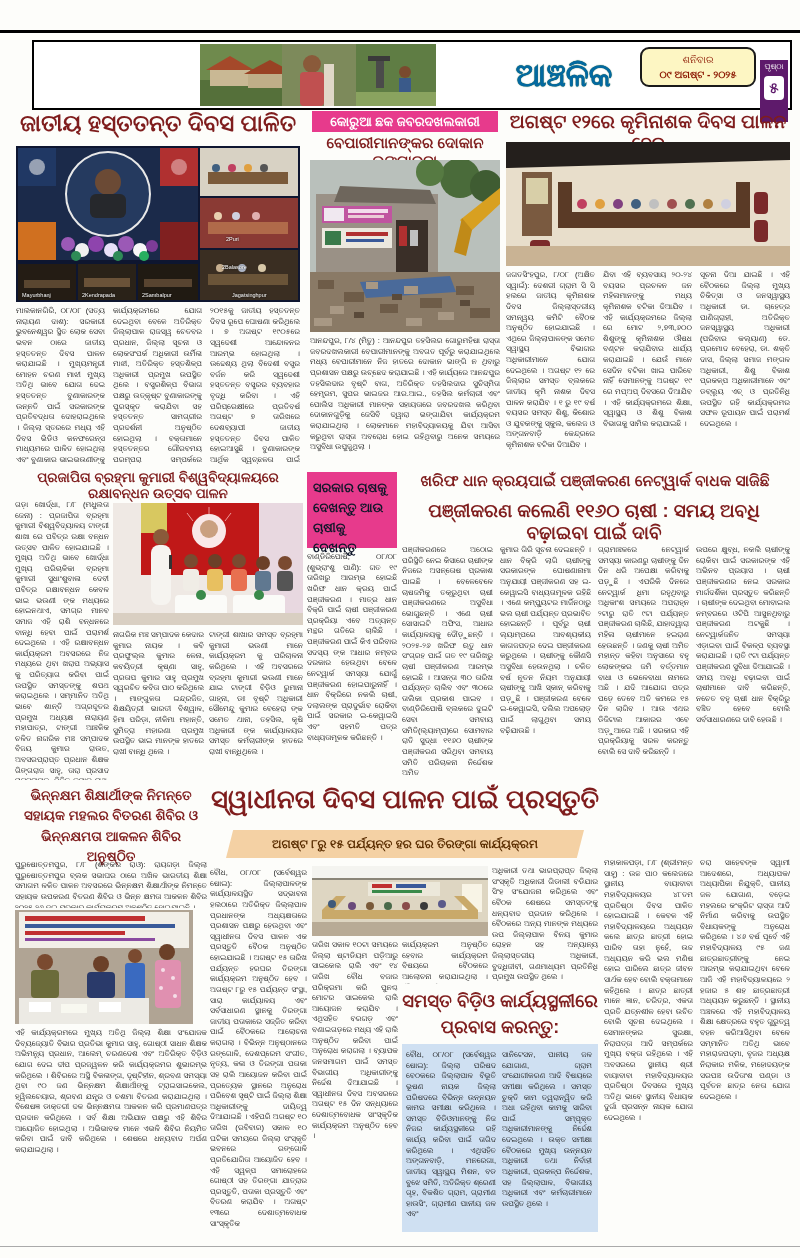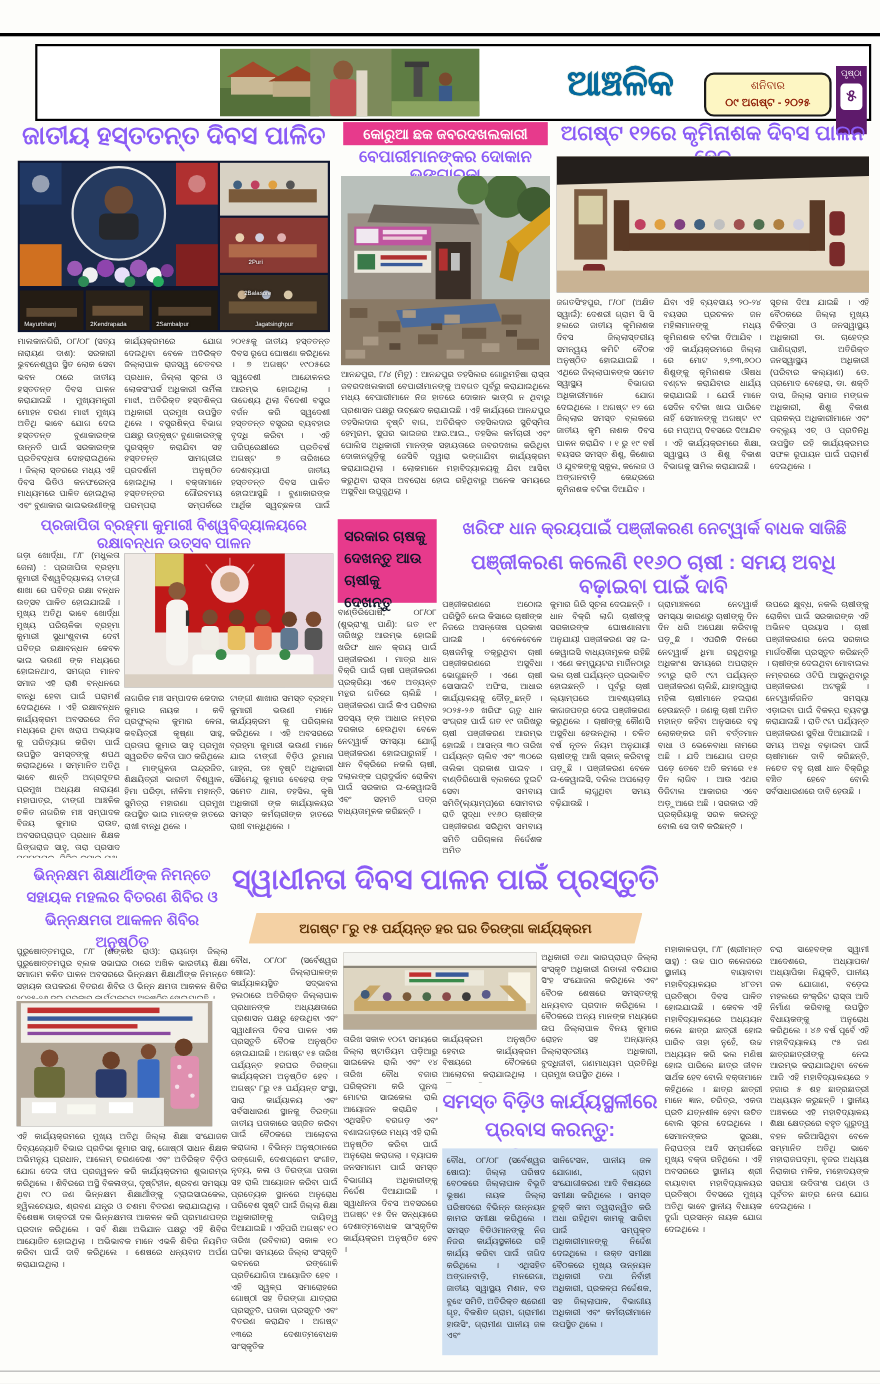--- a/index.html
+++ b/index.html
@@ -11,26 +11,26 @@
   #mh-logo{position:absolute;left:4px;top:3px;width:160px;height:60px;border:1px solid #777;background:#fff;text-align:center;}
   #mh-logo .big{font-size:30px;font-weight:bold;color:#0a0a0a;line-height:38px;letter-spacing:1px;}
   #mh-logo .bar{margin:0 6px;background:#111;color:#fff;font-size:6px;line-height:10px;letter-spacing:1px;}
   #mh-strip{position:absolute;left:166px;top:2px;width:236px;height:62px;overflow:hidden;}
   #mh-title{position:absolute;left:410px;top:6px;width:240px;height:56px;text-align:center;
             font-size:32px;font-weight:bold;color:#0369a1;line-height:54px;text-shadow:0 0 1px #064d25;}
   #mh-purple{position:absolute;right:2px;top:18px;width:28px;height:62px;background:#5e1a6b;text-align:center;}
   #mh-purple .pw{color:#fff;font-size:8px;line-height:14px;display:block;}
   #mh-purple .pn{display:block;margin:2px auto 0;width:20px;height:24px;background:#fff;border-radius:4px;
                  color:#5e1a6b;font-size:15px;font-weight:bold;line-height:24px;}
-  #mh-date{position:absolute;right:34px;top:24px;width:116px;height:40px;background:#fdf6c3;border:2px solid #1a1a1a;
+  #mh-date{position:absolute;right:34px;top:5px;width:116px;height:40px;background:#fdf6c3;border:2px solid #1a1a1a;
            border-radius:9px;text-align:center;color:#8b1600;box-sizing:border-box;}
   #mh-date .d1{font-size:10px;line-height:16px;margin-top:3px;}
   #mh-date .d2{font-size:10px;line-height:14px;font-weight:bold;}
   
-  .hl{position:absolute;font-weight:bold;color:#8b5cf6;text-align:center;}
+  .hl{position:absolute;font-weight:bold;color:#7f1d1d;text-align:center;}
   .col{position:absolute;font-size:7.6px;line-height:1.4;text-align:justify;color:#151515;overflow:hidden;word-break:break-word;}
   .photo{position:absolute;overflow:hidden;background:#999;}
   .kicker{position:absolute;background:#e73a8c;color:#fff;font-weight:bold;text-align:center;}
   .pullq{position:absolute;background:#e73a8c;color:#0f172a;font-weight:bold;font-size:13px;line-height:1.55;padding:6px 6px;box-sizing:border-box;}
   .peach{position:absolute;background:#f4d1a4;color:#5a2d00;font-weight:bold;text-align:center;
          clip-path:polygon(2% 0,100% 0,98% 100%,0 100%);}
   .blue-box{position:absolute;background:#cfe0f2;}
   .plabel{position:absolute;color:#fff;font-size:5.5px;text-shadow:0 0 2px #000;white-space:nowrap;}
 </style>
 </head>

